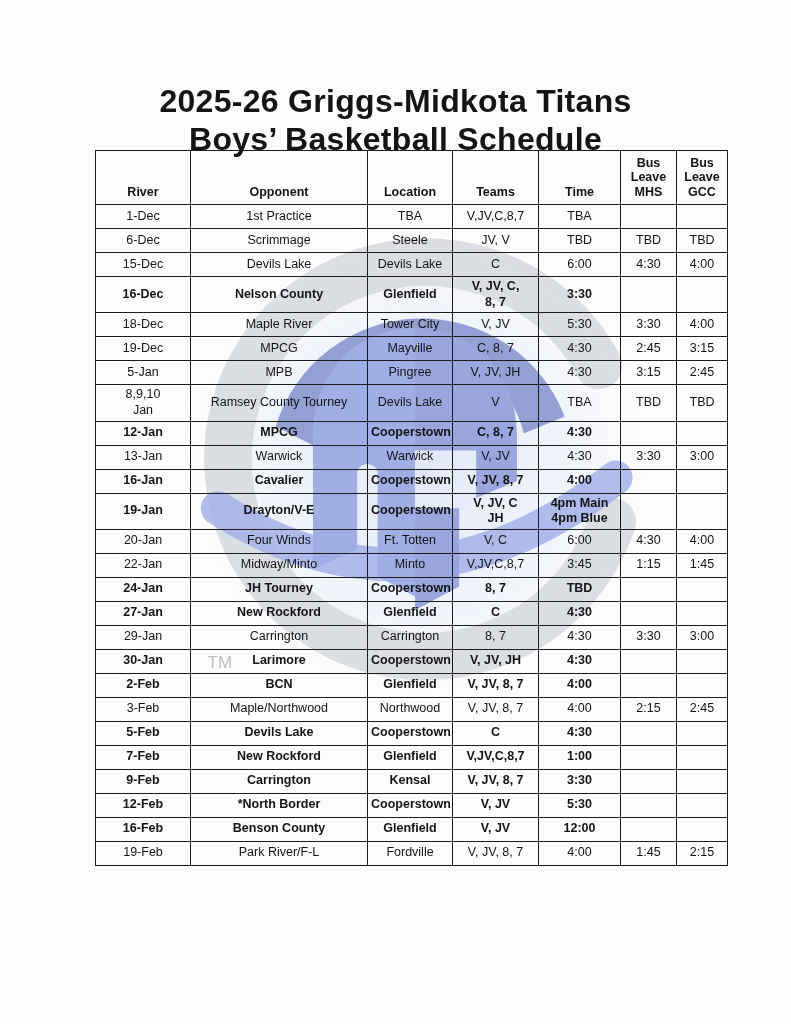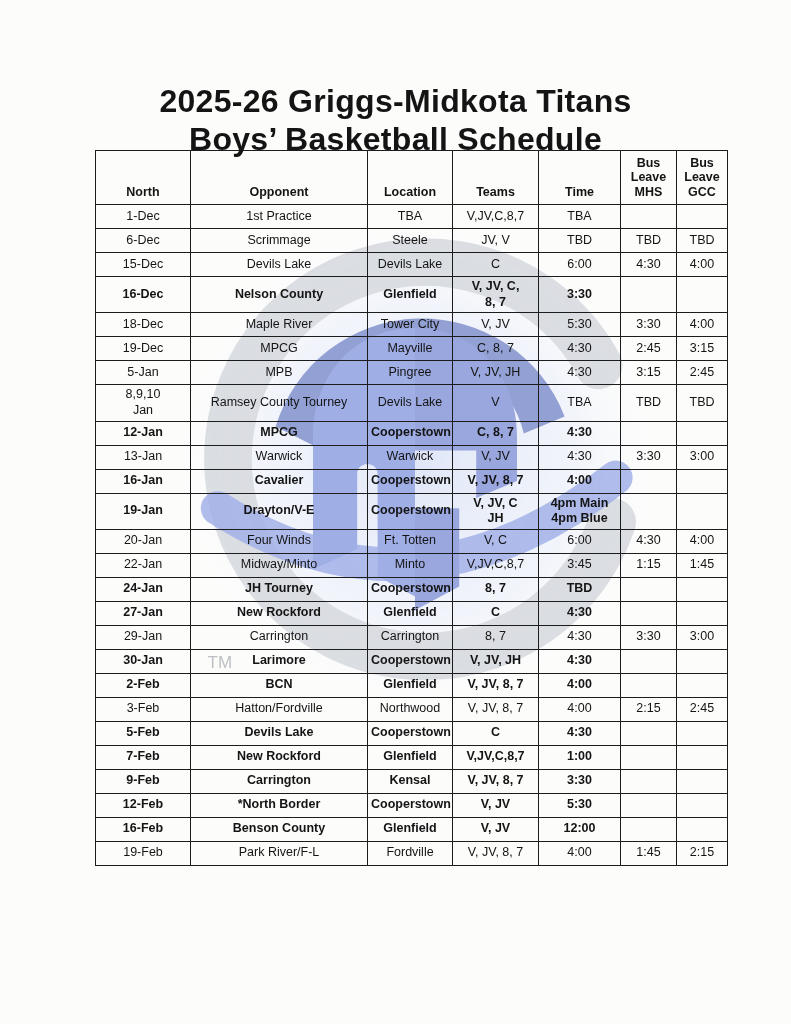--- a/index.html
+++ b/index.html
@@ -90,21 +90,21 @@
         <col style="width:95px">
           <col style="width:177px">
           <col style="width:85px">
         <col style="width:86px">
           <col style="width:82px">
           <col style="width:56px">
           <col style="width:51px">
       </colgroup>
       <thead>
         <tr>
-          <th class="col-head">North</th>
+          <th class="col-head">River</th>
           <th class="col-head">Opponent</th>
           <th class="col-head">Location</th>
           <th class="col-head">Teams</th>
           <th class="col-head">Time</th>
           <th class="bus-head">Bus
 Leave
 MHS</th>
           <th class="bus-head">Bus
 Leave
 GCC</th>
@@ -281,21 +281,21 @@
             <td>2-Feb</td>
             <td>BCN</td>
             <td>Glenfield</td>
             <td>V, JV, 8, 7</td>
             <td>4:00</td>
             <td></td>
             <td></td>
           </tr>
           <tr>
             <td>3-Feb</td>
-            <td>Hatton/Fordville</td>
+            <td>Maple/Northwood</td>
             <td>Northwood</td>
             <td>V, JV, 8, 7</td>
             <td>4:00</td>
             <td>2:15</td>
             <td>2:45</td>
           </tr>
           <tr class="bold">
             <td>5-Feb</td>
             <td>Devils Lake</td>
             <td>Cooperstown</td>

